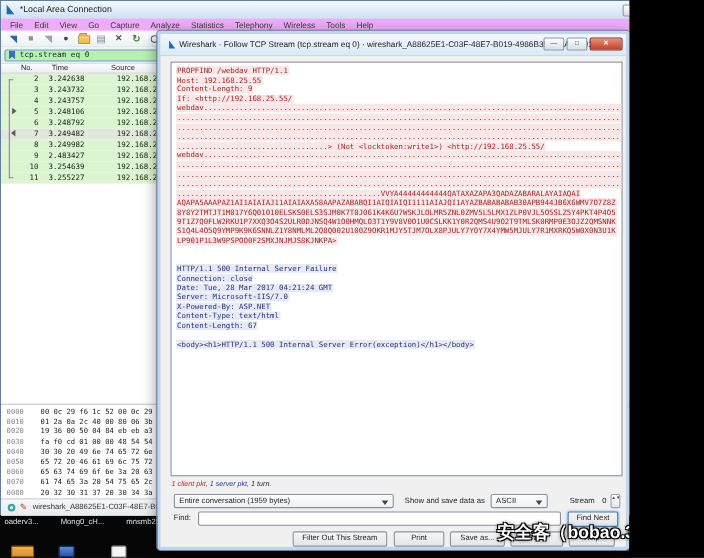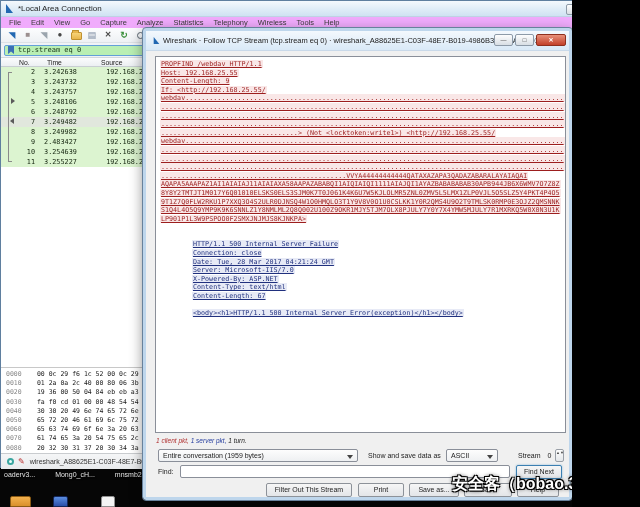--- a/index.html
+++ b/index.html
@@ -89,23 +89,23 @@
           border-bottom:1px solid #c9d9e9;white-space:nowrap;overflow:hidden;}
   .dtitle .fin{transform:scale(.8);margin:0 3px;}
   .dbtns{position:absolute;right:3px;top:3px;display:flex;gap:2px;}
   .dbtn{width:19px;height:12px;border:1px solid #8d9aa8;border-radius:2px;
         background:linear-gradient(#fdfdfd,#d8dee4);font-size:6px;line-height:10px;text-align:center;color:#333;}
   .dbtn.close{width:30px;background:linear-gradient(#e8907a,#c2402a);border-color:#8e2f1e;color:#fff;font-weight:bold;}
   .dcontent{position:absolute;left:9px;top:25px;width:411px;height:377px;background:#fff;
             border:1px solid #8a8f99;overflow:hidden;padding:3px 0 0 4px;}
   .sline{height:8.6px;line-height:8.6px;font-size:6.7px;font-family:"DejaVu Sans Mono",monospace;
          white-space:pre;overflow:hidden;}
-  .sline span{padding:0 1px;text-decoration:underline;}
+  .sline span{padding:0 1px;}
   .sline span.c{color:#9c1e1e;background:#f9e7e7;}
-  .sline span.s{color:#20307e;background:#e7eaf6;margin-left:32px;}
+  .sline span.s{color:#20307e;background:#e7eaf6;}
   .sline span:empty{background:none;}
   .dstats{position:absolute;left:10px;top:406px;font-size:6.5px;font-style:italic;color:#222;}
   .dstats .st-c{color:#b03030;} .dstats .st-s{color:#2840a0;}
   .combo{position:absolute;height:13px;background:linear-gradient(#fdfdfd,#eef0f2);
          border:1px solid #8a8f99;border-radius:2px;font-size:7px;color:#222;
          line-height:11px;padding-left:4px;}
   .combo::after{content:"";position:absolute;right:4px;top:5px;width:0;height:0;
          border-top:4px solid #444;border-left:3px solid transparent;border-right:3px solid transparent;}
   .cv1{left:12px;top:418px;width:200px;}
   .showlbl{position:absolute;left:222px;top:421px;font-size:7px;color:#222;}

